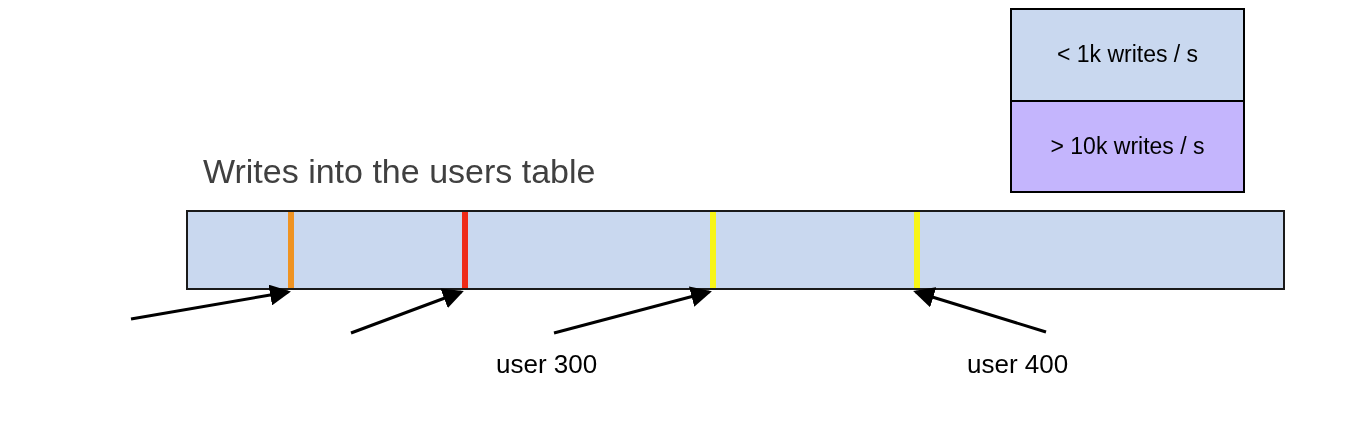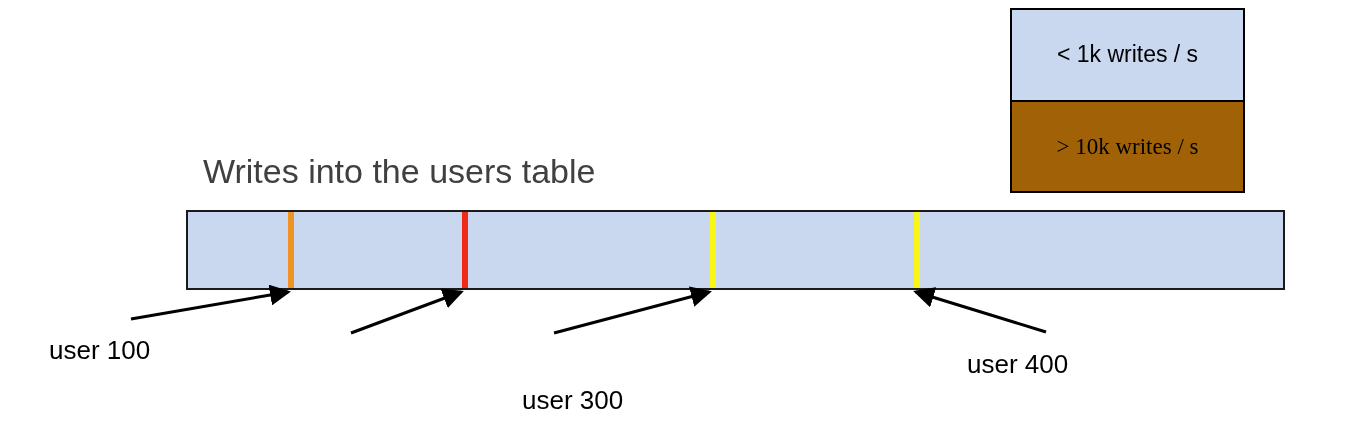--- a/index.html
+++ b/index.html
@@ -103,21 +103,21 @@
 </style>
 </head>
 <body>
 
 <div id="canvas">
 
   <div id="legend">
     <div class="legend-row" style="background:#c9d8ef;">
       <span class="legend-label">&lt; 1k writes / s</span>
     </div>
-    <div class="legend-row" style="background:#a16207;font-family:Liberation Serif, serif;">
+    <div class="legend-row" style="background:#c4b5fd;">
       <span class="legend-label">&gt; 10k writes / s</span>
     </div>
   </div>
 
   <div id="chart-title">Writes into the users table</div>
 
   <div id="range-bar">
     <div class="boundary-line" style="left:100px; background:#ef9322;"></div>
     <div class="boundary-line" style="left:274px; background:#ee2b19;"></div>
     <div class="boundary-line" style="left:522px; background:#f8f518;"></div>
@@ -129,17 +129,16 @@
       <marker id="arrowhead" markerWidth="7" markerHeight="7" refX="6" refY="3.5" orient="auto" markerUnits="strokeWidth">
         <polygon points="0 0, 7 3.5, 0 7" fill="#000000"></polygon>
       </marker>
     </defs>
     <line x1="131" y1="319" x2="288" y2="292" stroke="#000000" stroke-width="3" marker-end="url(#arrowhead)"></line>
     <line x1="351" y1="333" x2="461" y2="292" stroke="#000000" stroke-width="3" marker-end="url(#arrowhead)"></line>
     <line x1="554" y1="333" x2="709" y2="292" stroke="#000000" stroke-width="3" marker-end="url(#arrowhead)"></line>
     <line x1="1046" y1="332" x2="916" y2="292" stroke="#000000" stroke-width="3" marker-end="url(#arrowhead)"></line>
   </svg>
 
-  <div class="user-label" style="left:49px; top:336px;">user 100</div>
-  <div class="user-label" style="left:522px; top:350px;margin-top:36px;">user 300</div>
+  <div class="user-label" style="left:496px; top:350px;">user 300</div>
   <div class="user-label" style="left:967px; top:350px;">user 400</div>
 
 </div>
 
 </body></html>

